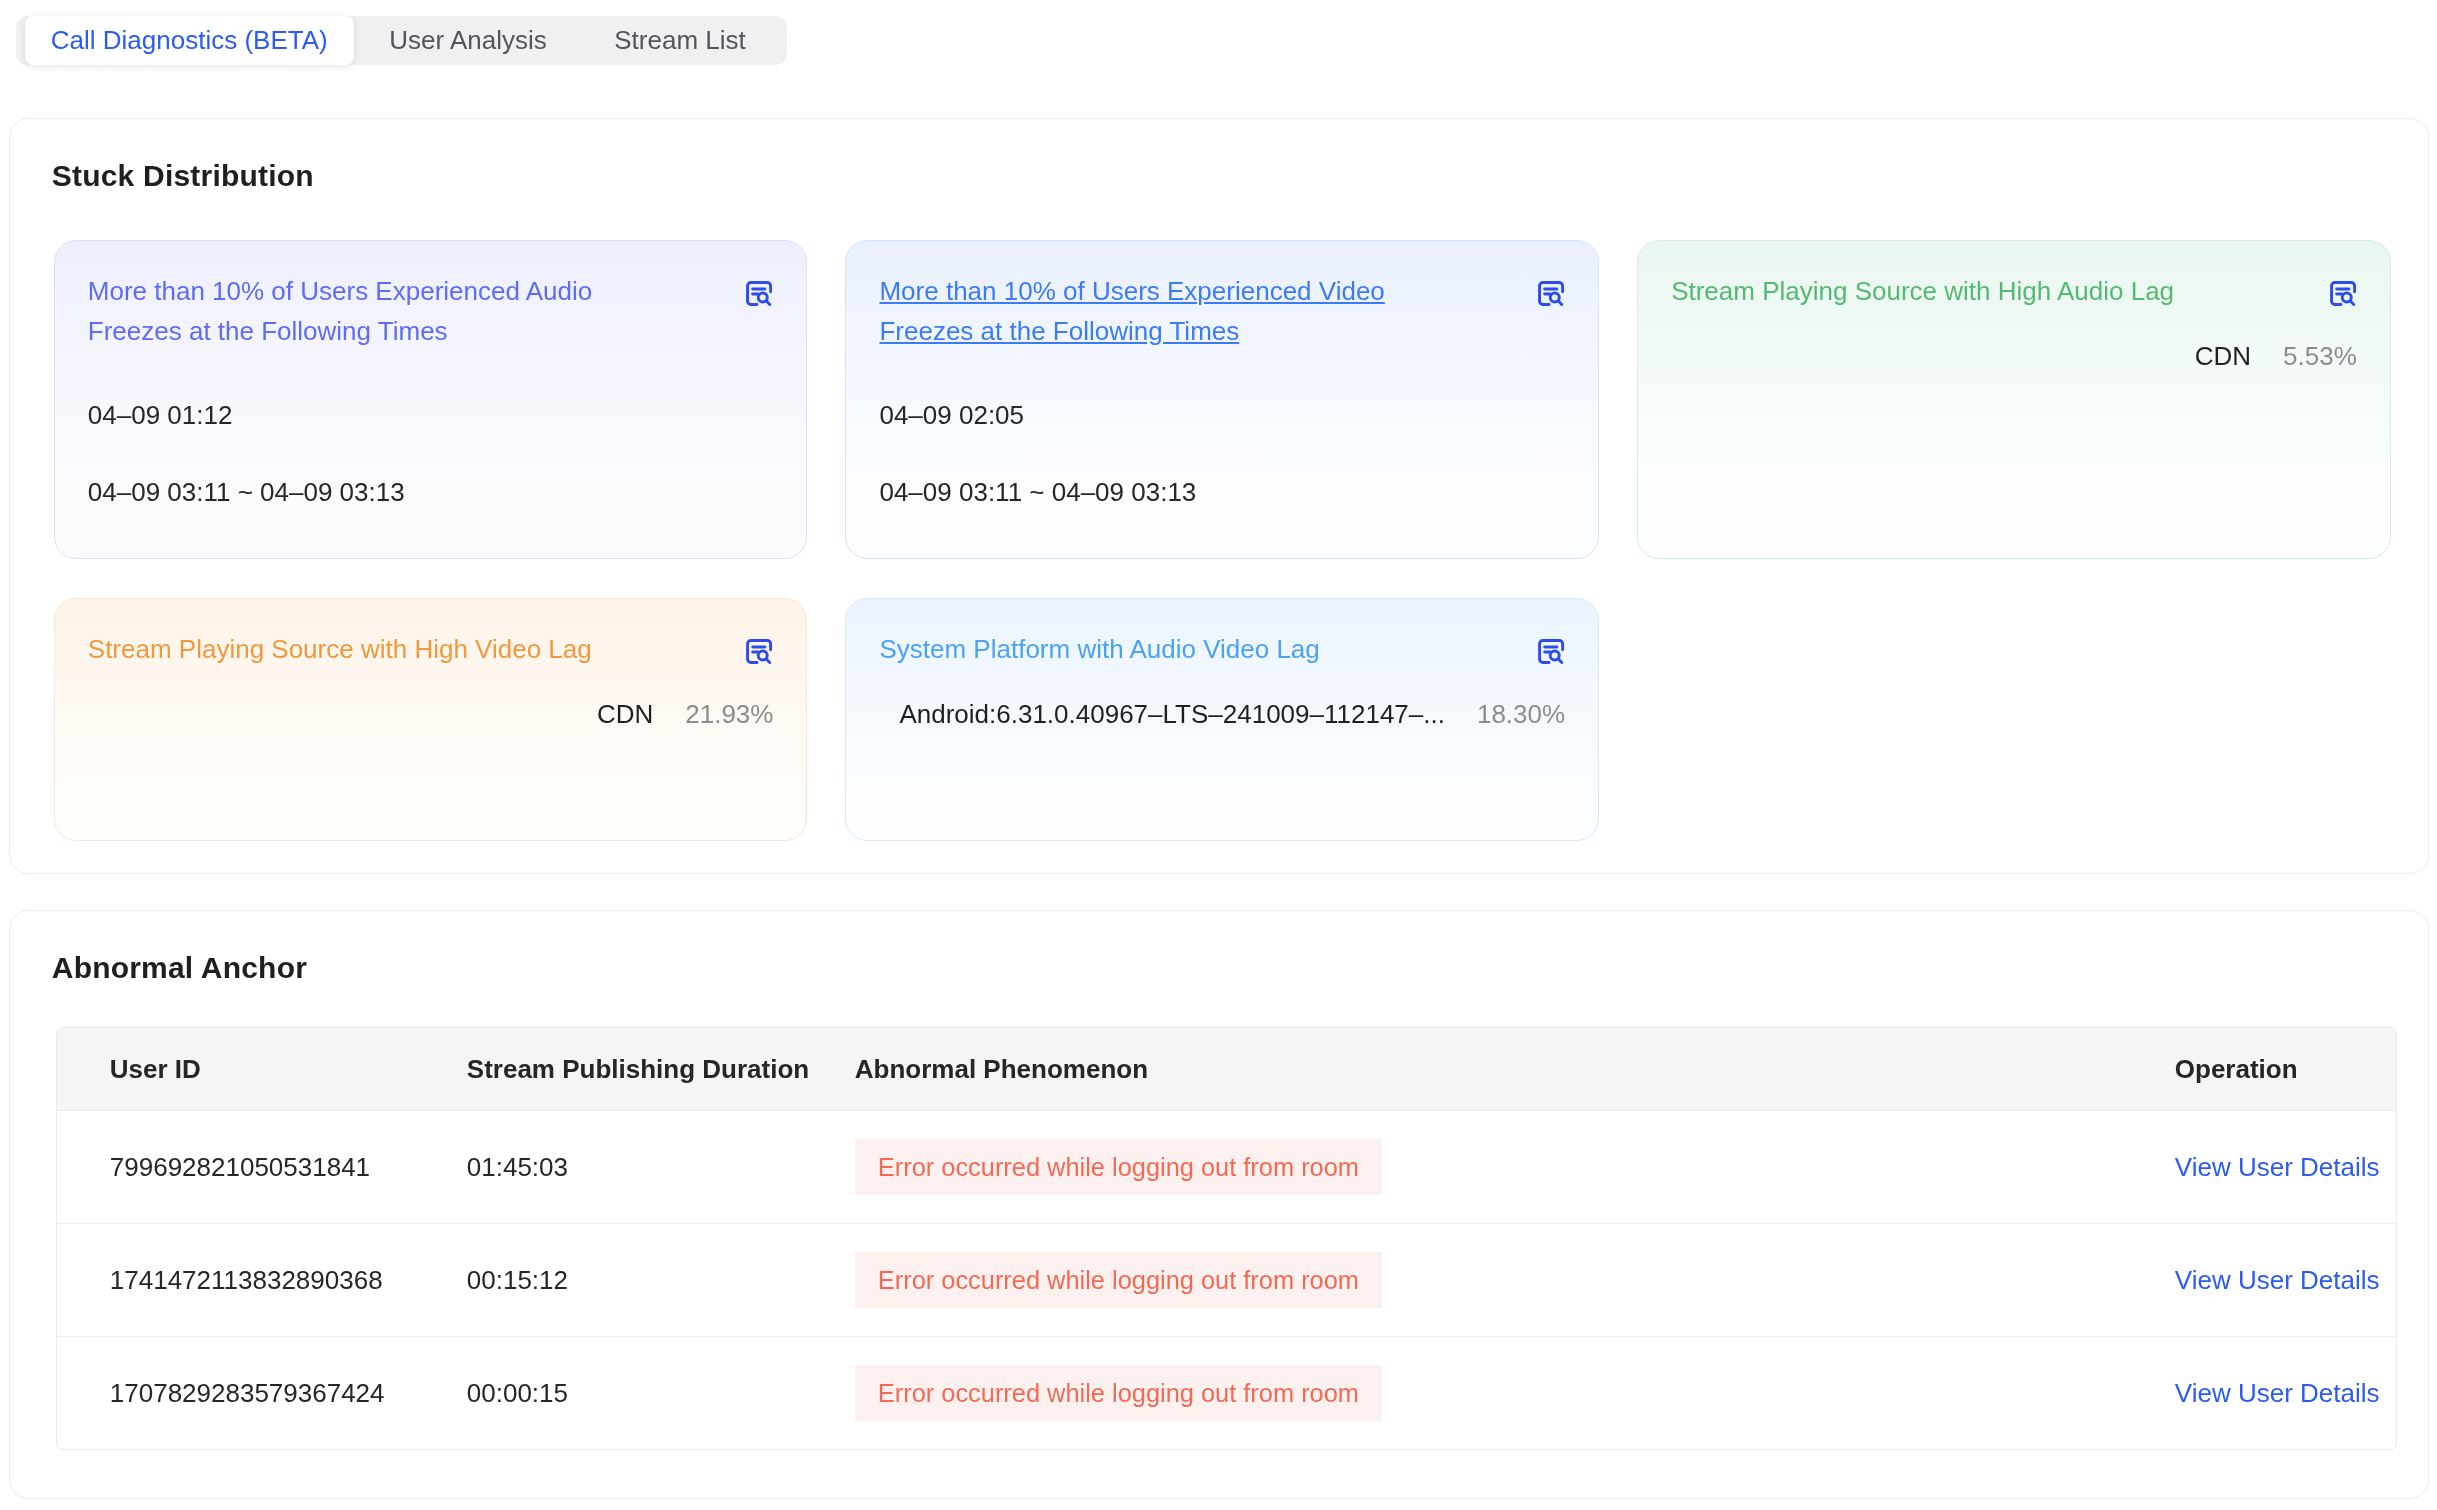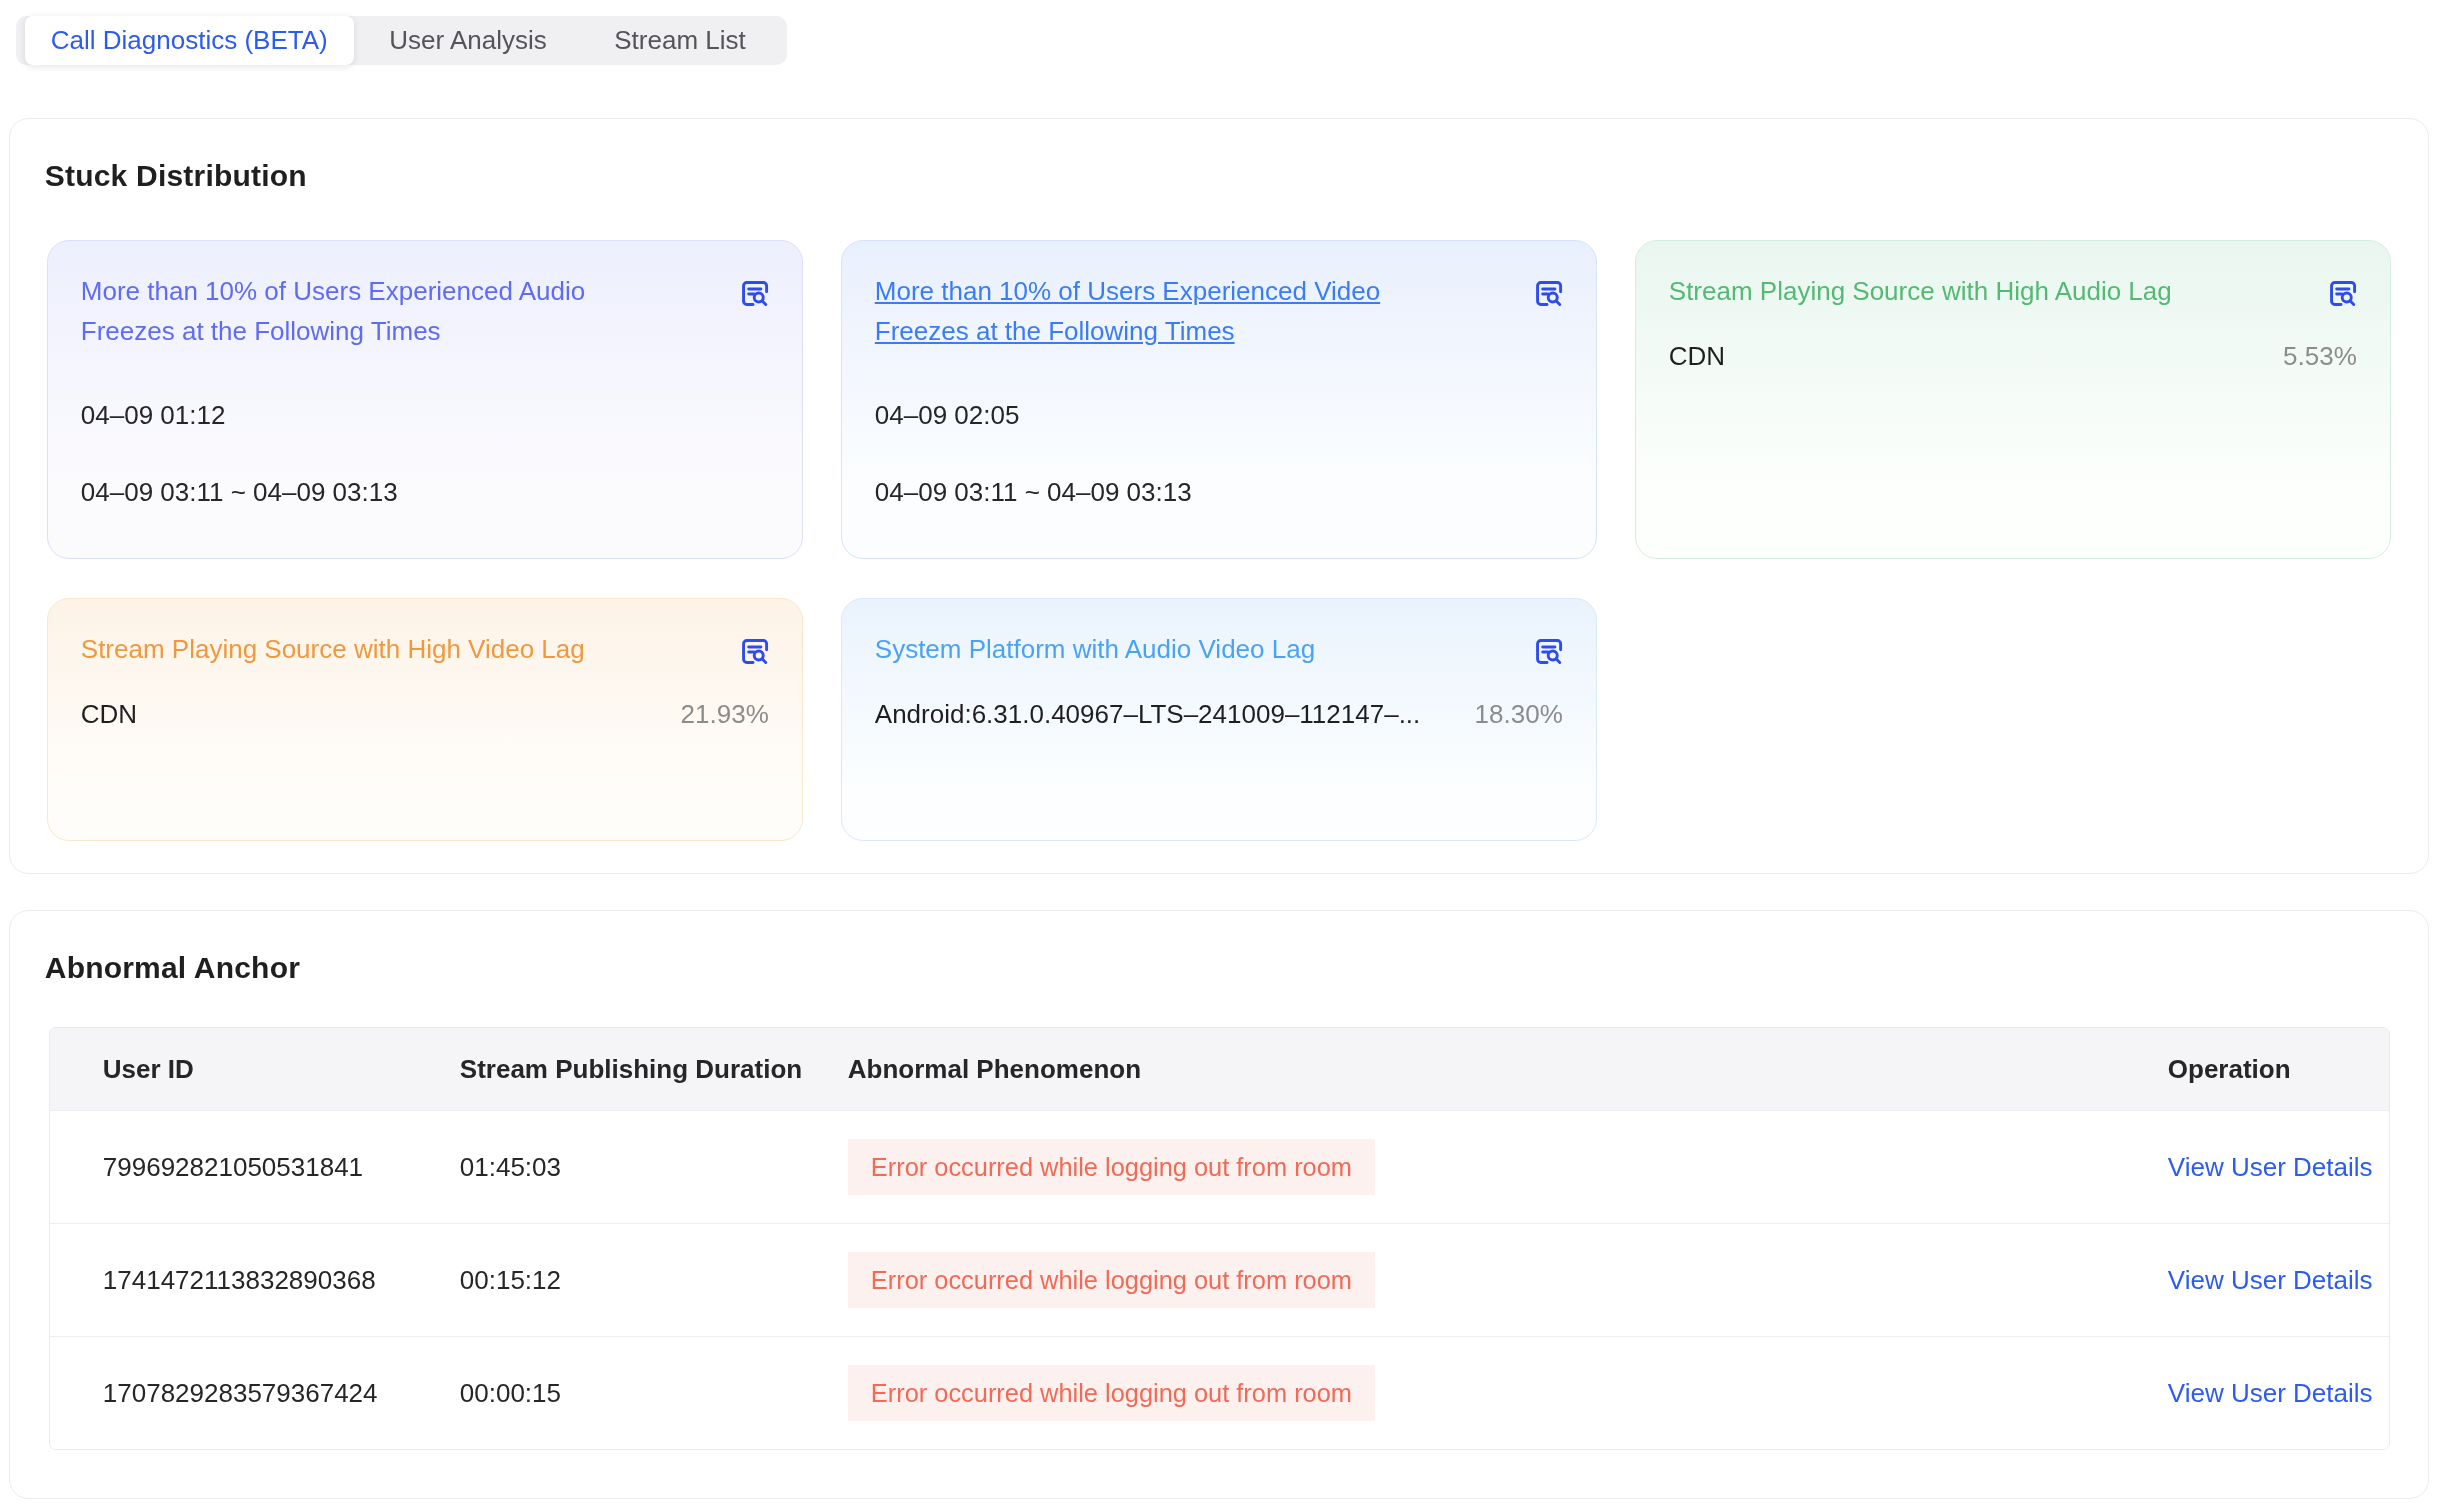--- a/index.html
+++ b/index.html
@@ -20,21 +20,21 @@
     border-radius:8px;white-space:nowrap;cursor:default;
   }
   .tab.active{
     background:#ffffff;color:#2b5bf0;font-weight:500;padding:0 26px;
     box-shadow:0 1.8px 7px rgba(20,20,40,.10);
   }
 
   
   .panel{
     position:absolute;left:8.8px;width:2420px;box-sizing:border-box;
-    background:#fff;border:1.8px solid #ececef;border-radius:19.3px;
+    background:#fff;border:1.8px solid #ececef;border-radius:19.3px;padding-left:7px;
   }
   #panel-stuck{top:118px;height:756px;}
   #panel-anchor{top:910px;height:589px;}
   .panel-title{
     font-size:30px;font-weight:700;color:#1f1f1f;margin:40px 0 0 35px;letter-spacing:0.2px;
   }
 
   
   .cards{
     margin:47px 37px 0 37px;
@@ -59,21 +59,21 @@
   .card-title{
     font-size:26px;font-weight:500;line-height:40px;padding-right:96px;
   }
   .card-icon{
     position:absolute;top:35px;right:30px;width:35px;height:35px;cursor:pointer;
   }
   .card-icon svg{width:35px;height:35px;display:block;}
   .time-list{margin-top:49px;}
   .time-item{font-size:26px;color:#262626;margin-bottom:46px;}
   .metric-row{
-    display:flex;justify-content:space-between;align-items:center;
+    display:flex;justify-content:flex-end;align-items:center;
     margin-top:26px;font-size:26px;line-height:39px;
   }
   .metric-label{color:#1f1f1f;white-space:nowrap;overflow:hidden;text-overflow:ellipsis;padding-right:32px;}
   .metric-value{color:#8c8c8c;flex:none;}
 
   
   table.anchor{
     margin:42px 39px 0 39px;width:2341px;table-layout:fixed;
     border-collapse:separate;border-spacing:0;font-size:26px;
     border:1.8px solid #eaeaed;border-radius:7px;overflow:hidden;

